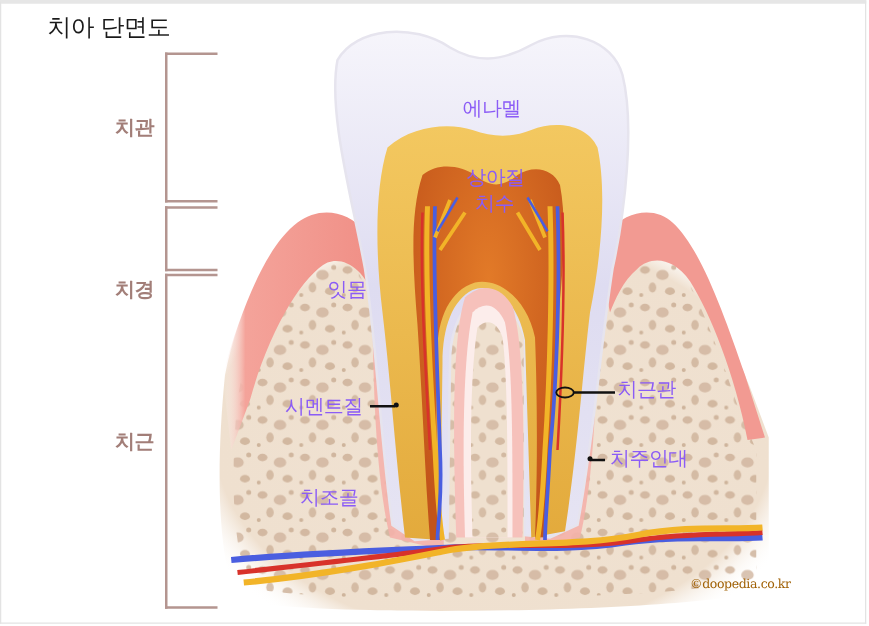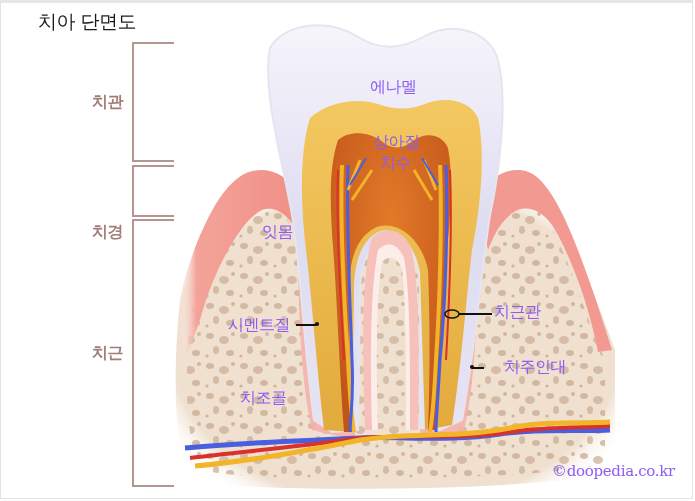--- a/index.html
+++ b/index.html
@@ -5,21 +5,21 @@
   html, body { margin: 0; padding: 0; background: #ffffff; }
   body { width: 695px; height: 501px; overflow: hidden; position: relative; font-family: "DejaVu Sans", "Liberation Sans", sans-serif; }
   .frame { position: absolute; left: 0; top: 0; width: 693px; height: 499px; border: 1px solid #e3e3e3; border-top: 3px solid #e6e6e6; box-sizing: border-box; background: #fff; }
   .title { position: absolute; left: 38px; top: 9px; font-size: 19px; font-weight: normal; color: #1a1a1a; letter-spacing: -0.5px; }
   .scene { position: absolute; left: 0; top: 0; width: 695px; height: 501px; }
   .bracket { position: absolute; border-left: 2px solid #b49590; border-top: 2px solid #b49590; border-bottom: 2px solid #b49590; width: 42px; box-sizing: border-box; }
   .side-label { position: absolute; font-size: 16px; font-weight: bold; color: #a27e78; letter-spacing: -0.5px; text-align: center; }
   .label { position: absolute; font-size: 16px; color: #8b5cf6; letter-spacing: -0.5px; white-space: nowrap; }
   .leader { position: absolute; height: 1.5px; background: #111; }
   .dot { position: absolute; width: 4px; height: 4px; border-radius: 50%; background: #111; }
-  .credit { position: absolute; left: 552px; top: 462px; font-family: "DejaVu Serif", "Liberation Serif", serif; font-size: 15px; color: #8b5cf6; letter-spacing: -0.3px; text-align: center; }
+  .credit { position: absolute; left: 552px; top: 462px; font-family: "DejaVu Serif", "Liberation Serif", serif; font-size: 10px; color: #a16207; letter-spacing: -0.3px; text-align: center; }
 </style>
 </head>
 <body>
 
 <div class="frame"></div>
 
 <div class="title">치아 단면도</div>
 
 <svg class="scene" viewBox="0 0 695 501" xmlns="http://www.w3.org/2000/svg">
   <defs>
@@ -107,19 +107,19 @@
 <div class="label" style="left:380px; top:153px;font-family:Liberation Serif, serif;">치수</div>
 <div class="label" style="left:262px; top:192px;margin-top:30px;">잇몸</div>
 
 <div class="label" style="left:228px; top:315px;">시멘트질</div>
 <div class="leader" style="left:296px; top:324px; width:20px;"></div>
 <div class="dot" style="left:315px; top:322px;"></div>
 
 <div class="label" style="left:494px; top:302px;">치근관</div>
 <div class="leader" style="left:459px; top:313px; width:33px;"></div>
 
-<div class="label" style="left:504px; top:357px;">치주인대</div>
+<div class="label" style="left:488px; top:357px;">치주인대</div>
 <div class="leader" style="left:472px; top:367px; width:12px;"></div>
 <div class="dot" style="left:470px; top:365px;"></div>
 
 <div class="label" style="left:240px; top:388px;">치조골</div>
 
 <div class="credit">©doopedia.co.kr</div>
 
 </body></html>

